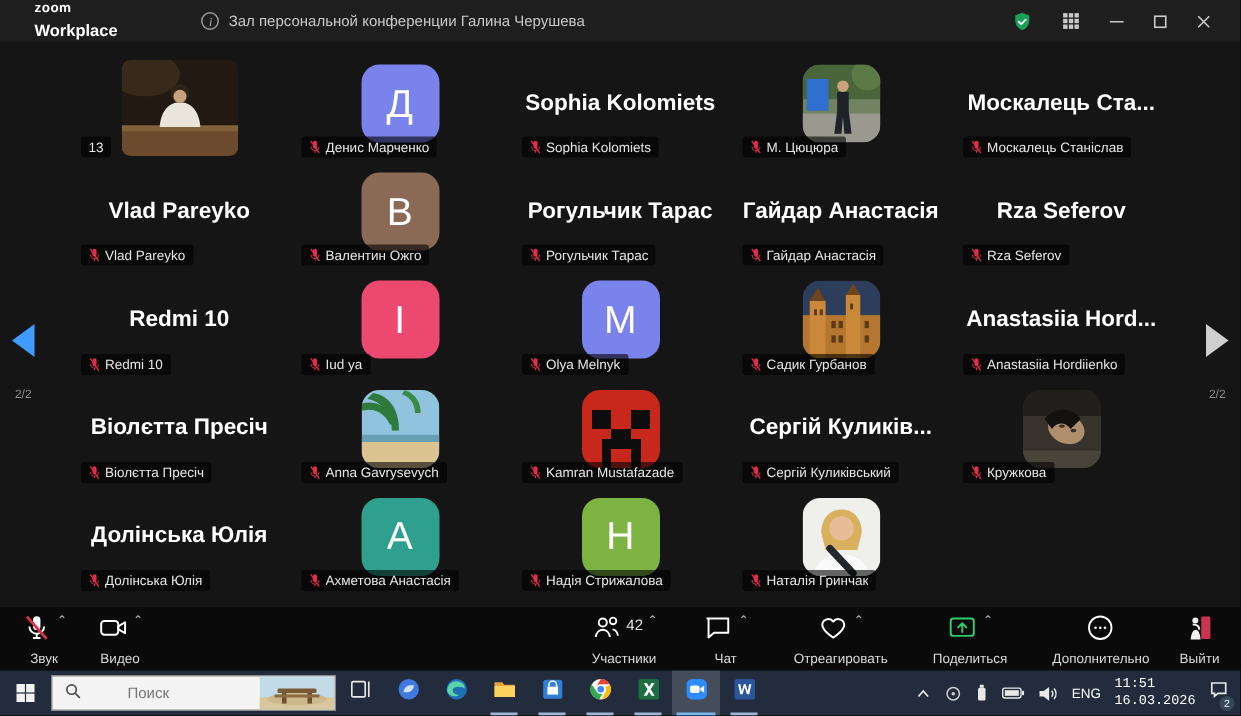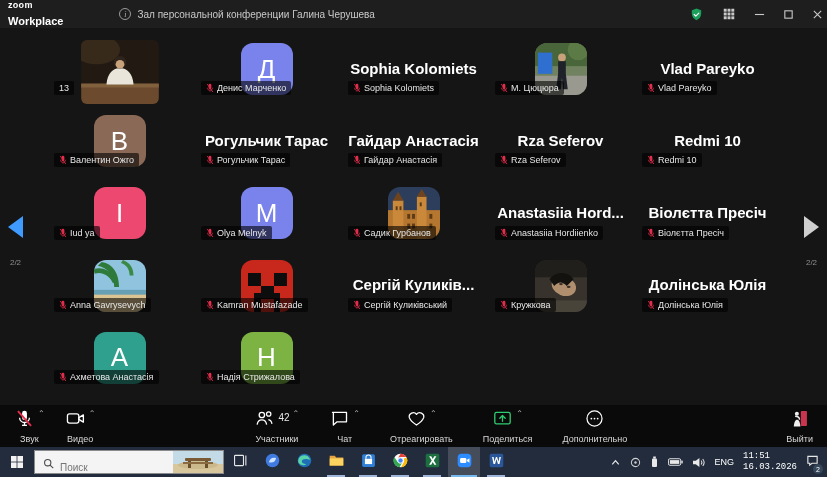--- a/index.html
+++ b/index.html
@@ -1,20 +1,20 @@
 <!DOCTYPE html>
 <html><head>
 <meta charset="utf-8">
 <style>
   * { box-sizing: border-box; margin: 0; padding: 0; }
   html,body { width: 827px; height: 477px; overflow: hidden; }
   body { font-family: "Liberation Sans", sans-serif; background: #000; position: relative; }
 
   
-  .titlebar { height: 28px; background: #1e1e1e; display: flex; align-items: center; padding: 0 4px; }
+  .titlebar { height: 28px; background: #1e1e1e; display: flex; align-items: center; padding: 0 19px; }
   .logo { margin-left: 4px; line-height: 1; color: #fff; }
   .logo .l1 { font-size: 9px; font-weight: bold; letter-spacing: .3px; }
   .logo .l2 { font-size: 11px; font-weight: bold; margin-top: 6px; }
   .meeting-info { margin-left: 56px; display: flex; align-items: center; gap: 6px; color: #c9c9c9; font-size: 10px; }
   .info-icon { width: 12px; height: 12px; border: 1px solid #9a9a9a; border-radius: 50%; color: #b5b5b5;
                font-size: 8px; display: flex; align-items: center; justify-content: center; font-style: italic; font-family: "Liberation Serif", serif; }
   .tb-right { margin-left: auto; display: flex; align-items: center; gap: 18px; }
   .wc { color: #c9c9c9; font-size: 11px; cursor: default; display: flex; align-items: center; }
   .wc svg { display: block; }
   .grid-glyph svg { display: block; }
@@ -24,49 +24,49 @@
   .tiles { display: grid; grid-template-columns: repeat(5, 1fr); grid-template-rows: repeat(5, 1fr); height: 100%; }
   .tile { position: relative; display: flex; align-items: center; justify-content: center; }
   .big-name { color: #fff; font-weight: bold; font-size: 15px; text-align: center; white-space: nowrap;
               overflow: hidden; max-width: 100%; padding: 0 4px; margin-bottom: 8px; }
   .avatar { width: 52px; height: 52px; border-radius: 12px; display: flex; align-items: center; justify-content: center;
             color: #fff; font-size: 26px; font-weight: 500; margin-bottom: 6px; }
   .photo { width: 52px; height: 52px; border-radius: 12px; overflow: hidden; margin-bottom: 6px; }
   .photo svg { display: block; width: 100%; height: 100%; }
   .videofeed { width: 78px; height: 64px; border-radius: 6px; overflow: hidden; }
   .videofeed svg { display: block; width: 100%; height: 100%; }
-  .pill { position: absolute; left: 8px; bottom: 13px; display: flex; align-items: flex-start; gap: 3px;
+  .pill { position: absolute; left: 8px; bottom: 3px; display: flex; align-items: flex-start; gap: 3px;
           background: rgba(0,0,0,.6); border-radius: 2px; padding: 2px 5px; max-width: 92%; }
   .pill .nm { color: #e6e6e6; font-size: 9px; white-space: nowrap; overflow: hidden; text-overflow: ellipsis; }
   .pill svg { flex: 0 0 auto; display: block; }
 
   .nav { position: absolute; top: 188px; display: flex; flex-direction: column; align-items: center; gap: 20px; cursor: pointer; }
   .nav-left { left: 8px; }
   .nav-right { right: 8px; }
   .tri-l { width: 0; height: 0; border-top: 11px solid transparent; border-bottom: 11px solid transparent; border-right: 15px solid #3f9bff; }
   .tri-r { width: 0; height: 0; border-top: 11px solid transparent; border-bottom: 11px solid transparent; border-left: 15px solid #cfcfcf; }
   .pageno { color: #8f8f8f; font-size: 8px; }
 
   
   .ztoolbar { height: 42px; background: #0a0a0a; display: flex; align-items: stretch; padding: 0 4px; }
   .zt-left, .zt-right { display: flex; }
-  .zt-center { flex: 1; display: flex; justify-content: center; gap: 10px; }
+  .zt-center { flex: 1; display: flex; justify-content: flex-end; gap: 10px; }
   .zt-item { display: flex; flex-direction: column; align-items: center; justify-content: center;
              padding: 2px 10px; cursor: pointer; position: relative; }
   .zt-iconrow { display: flex; align-items: flex-start; gap: 3px; height: 22px; }
   .zt-iconrow svg { display: block; }
   .zt-caret { color: #b9b9b9; font-size: 8px; line-height: 10px; margin-top: 1px; }
   .zt-count { color: #e8e8e8; font-size: 10px; line-height: 20px; }
   .zt-label { color: #d9d9d9; font-size: 9px; margin-top: 4px; white-space: nowrap; }
 
   
   .taskbar { height: 30px; background: #222c3c; display: flex; align-items: center; }
   .tk-btn { width: 34px; height: 30px; display: flex; align-items: center; justify-content: center; cursor: pointer; position: relative; }
   .tk-btn svg { display: block; }
-  .searchbox { width: 190px; height: 24px; background: #f4f4f4; display: flex; align-items: flex-end; overflow: hidden; border: 1px solid #8a8a8a; }
+  .searchbox { width: 190px; height: 24px; background: #f4f4f4; display: flex; align-items: center; overflow: hidden; border: 1px solid #8a8a8a; gap: 25px; }
   .searchbox .mag { margin: 0 6px 0 8px; }
   .searchbox input { border: 0; outline: 0; background: transparent; flex: 1; font-size: 10px; color: #333; min-width: 0;
                      font-family: "Liberation Sans", sans-serif; }
   .search-img { flex: 0 0 auto; height: 24px; }
   .search-img svg { display: block; height: 24px; }
   .apps { display: flex; }
   .app { width: 32px; height: 30px; display: flex; align-items: center; justify-content: center; cursor: pointer; position: relative; }
   .app.running::after { content: ""; position: absolute; bottom: 0; left: 7px; right: 7px; height: 2px; background: #9fb6d8; }
   .app.active { background: rgba(255,255,255,.16); }
   .app.active::after { left: 3px; right: 3px; background: #76b9ed; }
@@ -194,20 +194,34 @@
               <path d="M6 1.2A2.2 2.2 0 0 1 8.2 3.4v4.2a2.2 2.2 0 0 1-4.4 0V3.4A2.2 2.2 0 0 1 6 1.2z" fill="#e02d4b"></path>
               <path d="M1.8 7.6a4.2 4.2 0 0 0 8.4 0" stroke="#e02d4b" fill="none" stroke-width="1.1"></path>
               <line x1="6" y1="11.8" x2="6" y2="14" stroke="#e02d4b" stroke-width="1.1"></line>
               <line x1="1.5" y1="1.5" x2="10.5" y2="14.5" stroke="#e02d4b" stroke-width="1.4"></line>
             </svg>
           </span>
           <span class="nm">М. Цюцюра</span>
         </div>
       </div>
       <div class="tile">
+        <div class="big-name">Москалець  Ста...</div>
+        <div class="pill">
+          <span>
+            <svg width="8" height="10" viewBox="0 0 12 16">
+              <path d="M6 1.2A2.2 2.2 0 0 1 8.2 3.4v4.2a2.2 2.2 0 0 1-4.4 0V3.4A2.2 2.2 0 0 1 6 1.2z" fill="#e02d4b"></path>
+              <path d="M1.8 7.6a4.2 4.2 0 0 0 8.4 0" stroke="#e02d4b" fill="none" stroke-width="1.1"></path>
+              <line x1="6" y1="11.8" x2="6" y2="14" stroke="#e02d4b" stroke-width="1.1"></line>
+              <line x1="1.5" y1="1.5" x2="10.5" y2="14.5" stroke="#e02d4b" stroke-width="1.4"></line>
+            </svg>
+          </span>
+          <span class="nm">Москалець Станіслав</span>
+        </div>
+      </div>
+      <div class="tile">
         <div class="big-name">Vlad Pareyko</div>
         <div class="pill">
           <span>
             <svg width="8" height="10" viewBox="0 0 12 16">
               <path d="M6 1.2A2.2 2.2 0 0 1 8.2 3.4v4.2a2.2 2.2 0 0 1-4.4 0V3.4A2.2 2.2 0 0 1 6 1.2z" fill="#e02d4b"></path>
               <path d="M1.8 7.6a4.2 4.2 0 0 0 8.4 0" stroke="#e02d4b" fill="none" stroke-width="1.1"></path>
               <line x1="6" y1="11.8" x2="6" y2="14" stroke="#e02d4b" stroke-width="1.1"></line>
               <line x1="1.5" y1="1.5" x2="10.5" y2="14.5" stroke="#e02d4b" stroke-width="1.4"></line>
             </svg>
           </span>
@@ -493,20 +507,42 @@
             <svg width="8" height="10" viewBox="0 0 12 16">
               <path d="M6 1.2A2.2 2.2 0 0 1 8.2 3.4v4.2a2.2 2.2 0 0 1-4.4 0V3.4A2.2 2.2 0 0 1 6 1.2z" fill="#e02d4b"></path>
               <path d="M1.8 7.6a4.2 4.2 0 0 0 8.4 0" stroke="#e02d4b" fill="none" stroke-width="1.1"></path>
               <line x1="6" y1="11.8" x2="6" y2="14" stroke="#e02d4b" stroke-width="1.1"></line>
               <line x1="1.5" y1="1.5" x2="10.5" y2="14.5" stroke="#e02d4b" stroke-width="1.4"></line>
             </svg>
           </span>
           <span class="nm">Надія Стрижалова</span>
         </div>
       </div>
+      <div class="tile">
+        <div class="photo">
+          <svg viewBox="0 0 54 54">
+            <rect width="54" height="54" fill="#efefec"></rect>
+            <path d="M13 24c0-10 6-16 14-16s14 6 14 16l-3 12H16z" fill="#d9b05e"></path>
+            <circle cx="27" cy="21" r="8.5" fill="#e7bd98"></circle>
+            <path d="M7 54c3-11 11-15 20-15s17 4 20 15z" fill="#fafafa"></path>
+            <path d="M19 35l16 17" stroke="#23262b" stroke-width="5" stroke-linecap="round"></path>
+          </svg>
+        </div>
+        <div class="pill">
+          <span>
+            <svg width="8" height="10" viewBox="0 0 12 16">
+              <path d="M6 1.2A2.2 2.2 0 0 1 8.2 3.4v4.2a2.2 2.2 0 0 1-4.4 0V3.4A2.2 2.2 0 0 1 6 1.2z" fill="#e02d4b"></path>
+              <path d="M1.8 7.6a4.2 4.2 0 0 0 8.4 0" stroke="#e02d4b" fill="none" stroke-width="1.1"></path>
+              <line x1="6" y1="11.8" x2="6" y2="14" stroke="#e02d4b" stroke-width="1.1"></line>
+              <line x1="1.5" y1="1.5" x2="10.5" y2="14.5" stroke="#e02d4b" stroke-width="1.4"></line>
+            </svg>
+          </span>
+          <span class="nm">Наталія Гринчак</span>
+        </div>
+      </div>
     </div>
 
   <div class="nav nav-left">
     <div class="tri-l"></div>
     <div class="pageno">2/2</div>
   </div>
   <div class="nav nav-right">
     <div class="tri-r"></div>
     <div class="pageno">2/2</div>
   </div>

